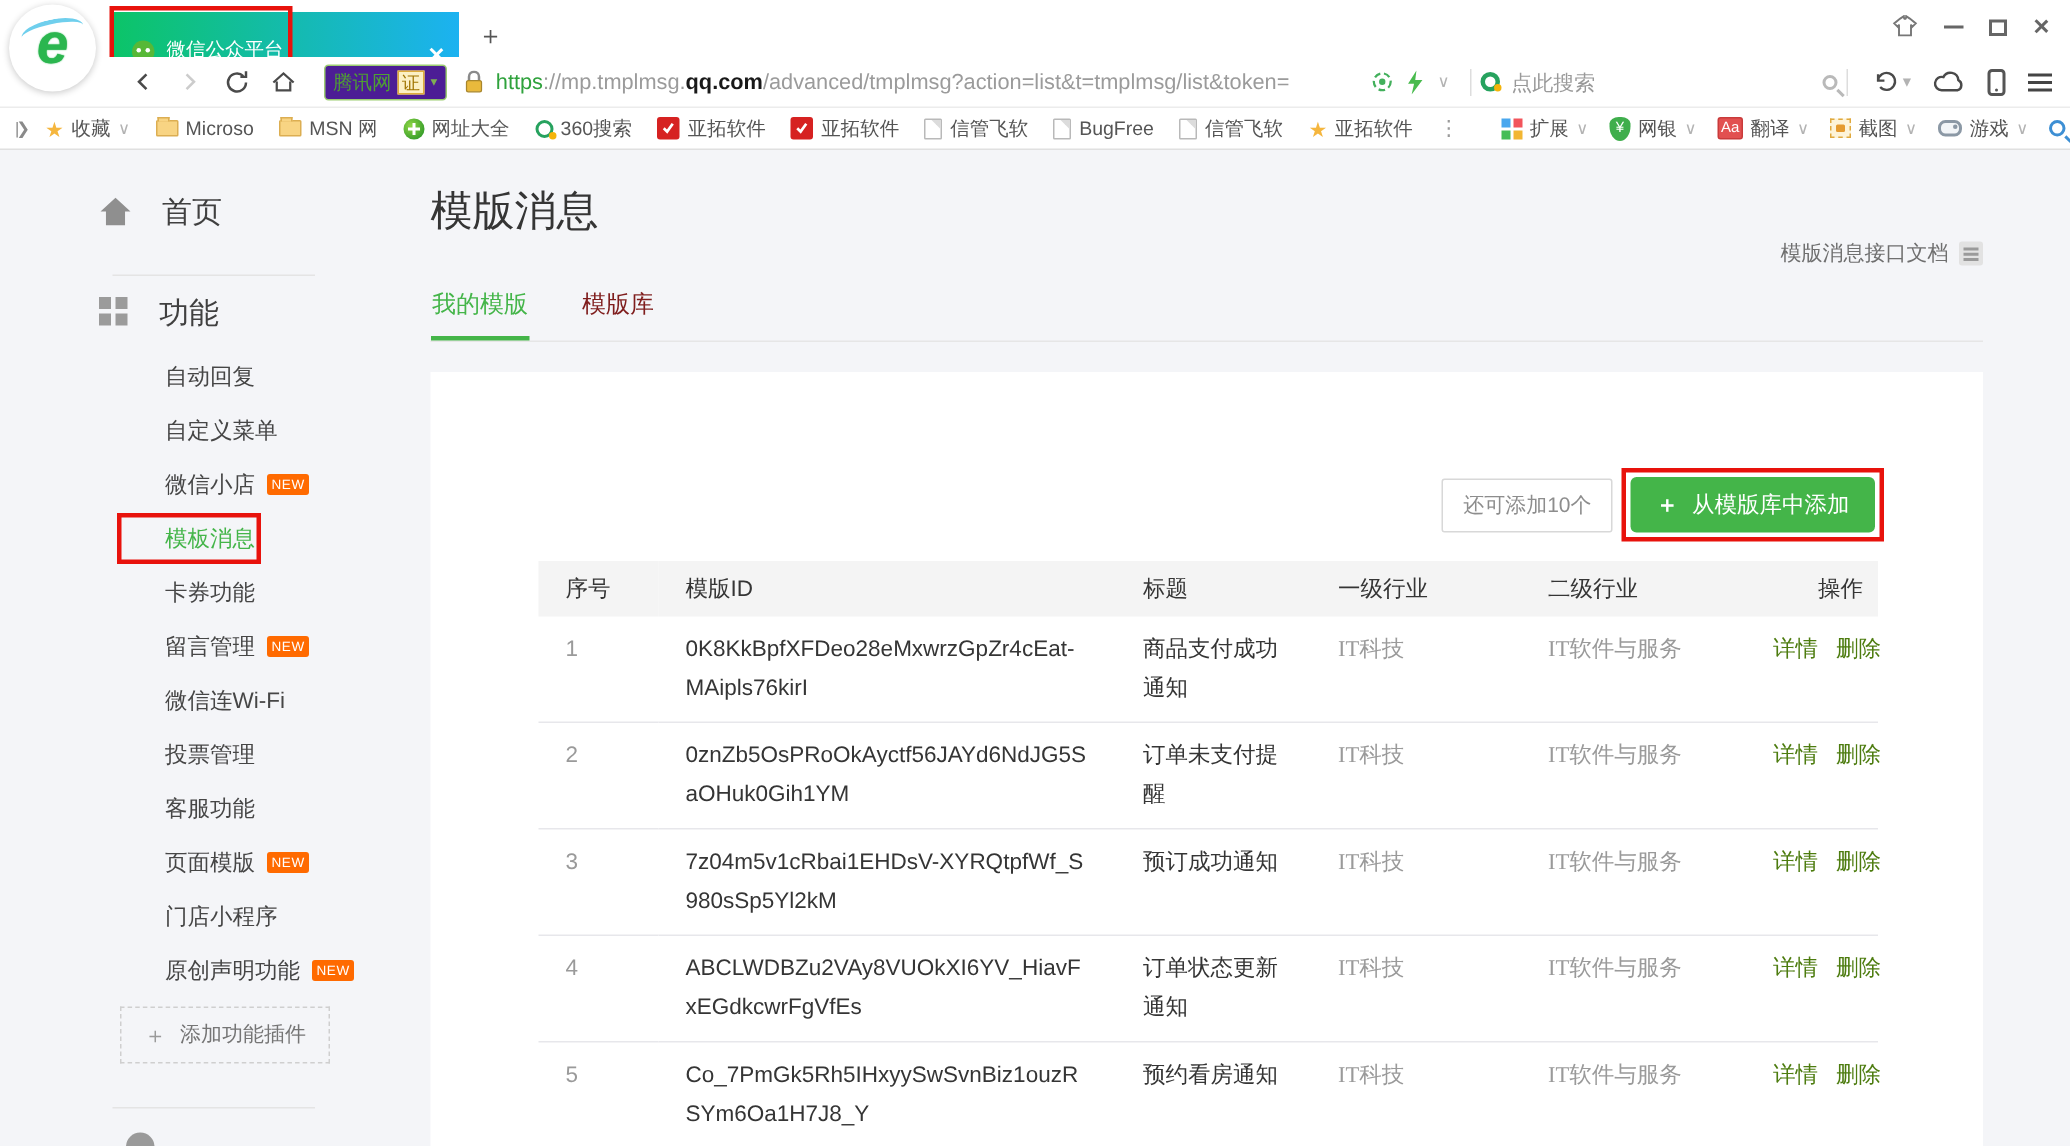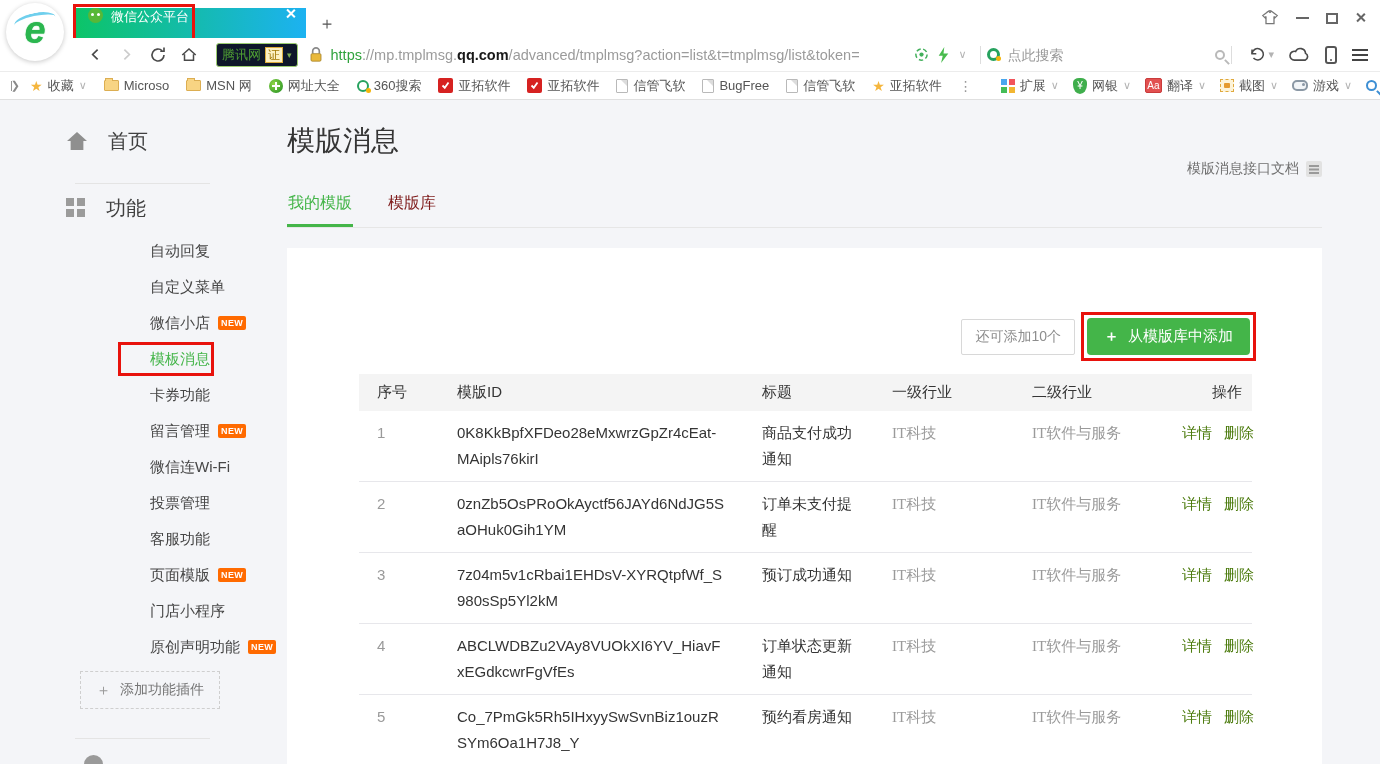--- a/index.html
+++ b/index.html
@@ -9,21 +9,21 @@
   
   .tabstrip { position:absolute; top:0; left:0; right:0; height:38px; background:#fff; }
   .logo { position:absolute; top:3px; left:6px; width:58px; height:58px; border-radius:50%;
           background:#fff; box-shadow:0 1px 5px rgba(0,0,0,.22); z-index:9;
           display:flex; align-items:center; justify-content:center; }
   .logo-e { font-size:38px; font-weight:bold; color:#2bb64f; font-style:italic; line-height:1;
             text-shadow:0 0 1px #2bb64f; position:relative; top:-2px;}
   .logo-swoosh { position:absolute; top:10px; left:8px; width:42px; height:16px;
             border-top:3px solid #57c7ea; border-radius:50%; transform:rotate(-12deg); opacity:.85;}
   .tab { position:absolute; left:76px; top:8px; width:230px; height:34px;
-         background:linear-gradient(90deg,#0cc468,#1cb2f1); display:flex; align-items:flex-start;
+         background:linear-gradient(90deg,#0cc468,#1cb2f1); display:flex; align-items:flex-end;
          padding:0 10px 0 12px;font-family:Liberation Mono, monospace; }
   .anno { border:3px solid #e8120c; position:absolute; pointer-events:none; }
   .anno-tab { left:-3px; top:-4px; width:122px; height:37px; }
   .favicon-wechat { width:15px; height:15px; border-radius:50%; background:#57b837; position:relative; flex:0 0 auto;}
   .favicon-wechat::before { content:""; position:absolute; left:3px; top:5px; width:3px; height:3px;
          border-radius:50%; background:#fff; box-shadow:6px 0 0 #fff; }
   .tab-title { color:#fff; font-size:13px; margin-left:8px; flex:1; white-space:nowrap; overflow:hidden;}
   .icon-x { position:relative; width:11px; height:11px; flex:0 0 auto;}
   .icon-x::before,.icon-x::after { content:""; position:absolute; left:5px; top:0; width:1.6px; height:11px; background:#fff;}
   .icon-x::before { transform:rotate(45deg);} .icon-x::after { transform:rotate(-45deg);}
@@ -32,21 +32,21 @@
   .winctl { position:absolute; right:12px; top:10px; display:flex; align-items:center; gap:17px; }
   .winctl svg { display:block; }
   .ic-min { width:13px; height:2px; background:#666; }
   .ic-max { width:12px; height:11px; border:2px solid #666; }
   .icon-x-dark::before,.icon-x-dark::after { background:#666; }
 
   .toolbar { position:absolute; top:38px; left:0; right:0; height:34px; background:#fff;
              border-bottom:1px solid #ececec; display:flex; align-items:center; padding:0 12px 0 80px; }
   .navbtn { width:31px; display:flex; align-items:center; justify-content:center; }
   .site-badge { display:flex; align-items:center; margin-left:12px; border:1px solid #9ccd71;
-                background:#0f172a; border-radius:3px; padding:2px 5px; gap:4px; }
+                background:#4c1d95; border-radius:3px; padding:2px 5px; gap:4px; }
   .site-badge-name { color:#4f9f33; font-size:13px; }
   .cert { background:#fcf0c4; border:1px solid #ddac3a; color:#a07500; font-size:12px; padding:0 2px; line-height:14px;}
   .mini-chev { font-size:9px; color:#7fae53; }
   .lockwrap { margin-left:11px; display:flex; align-items:center; }
   .url { margin-left:8px; flex:1; font-size:14.5px; white-space:nowrap; overflow:hidden; }
   .u-https { color:#2fa23c; } .u-gray { color:#9b9b9b; } .u-domain { color:#191919; font-weight:bold; }
   .url-icons { display:flex; align-items:center; gap:8px; margin-left:4px; }
   .chev { color:#b3b3b3; font-size:11px; }
   .vsep { width:1px; height:18px; background:#ddd; margin:0 6px; }
   .search { display:flex; align-items:center; width:238px; gap:7px; }
@@ -97,26 +97,26 @@
 
   
   .page { position:absolute; top:100px; left:0; right:0; bottom:0; background:#f4f5f8; display:flex; overflow:hidden; }
 
   .sidebar { width:285px; flex:0 0 auto; position:relative; color:#404040; }
   .sb-home { display:flex; align-items:center; gap:20px; margin:26px 0 0 66px; font-size:20px; height:30px;}
   .sb-divider { width:135px; border-top:1px solid #e4e4e4; margin:27px 0 0 75px; }
   .sb-section { display:flex; align-items:center; gap:20px; margin:9px 0 0 66px; font-size:20px; height:30px;}
   .ic-grid { width:20px; height:20px; display:grid; grid-template-columns:8px 8px; grid-template-rows:8px 8px; gap:3px;}
   .ic-grid i { background:#9b9b9b; }
-  .sb-list { list-style:none; margin-top:10px;margin-left:40px; }
+  .sb-list { list-style:none; margin-top:10px; }
   .sb-list li { position:relative; height:36px; display:flex; align-items:center; padding-left:110px; font-size:15px; color:#464646;}
   .sb-list li.active { color:#44b549; }
   .anno-side { left:78px; top:1px; width:96px; height:34px; }
   .new-badge { display:inline-block; margin-left:8px; background:#ff6a00; color:#fff; font-size:9px;
-               font-weight:bold; line-height:1; padding:2.5px 3px; border-radius:2px; letter-spacing:.4px;}
+               font-weight:normal; line-height:1; padding:2.5px 3px; border-radius:2px; letter-spacing:.4px;}
   .add-plugin { margin:6px 0 0 80px; width:140px; height:38px; border:1px dashed #cfcfcf;
                 display:flex; align-items:center; justify-content:center; gap:9px; font-size:14px; color:#757575;}
   .add-plugin .plus { color:#9a9a9a; font-size:15px; }
   .sb-bottom-divider { width:135px; border-top:1px solid #e4e4e4; margin:29px 0 0 75px; }
   .sb-bottom-icon { position:absolute; bottom:-10px; left:84px; width:19px; height:19px; border-radius:50%; background:#9a9a9a;}
 
   .main { flex:1; position:relative; padding:22px 58px 0 2px; overflow:hidden; }
   .page-title { font-size:28px; color:#353535; font-weight:400; }
   .doc-link { position:absolute; right:58px; top:60px; display:flex; align-items:center; gap:7px;
               font-size:14px; color:#6f6f6f; text-decoration:none; }

